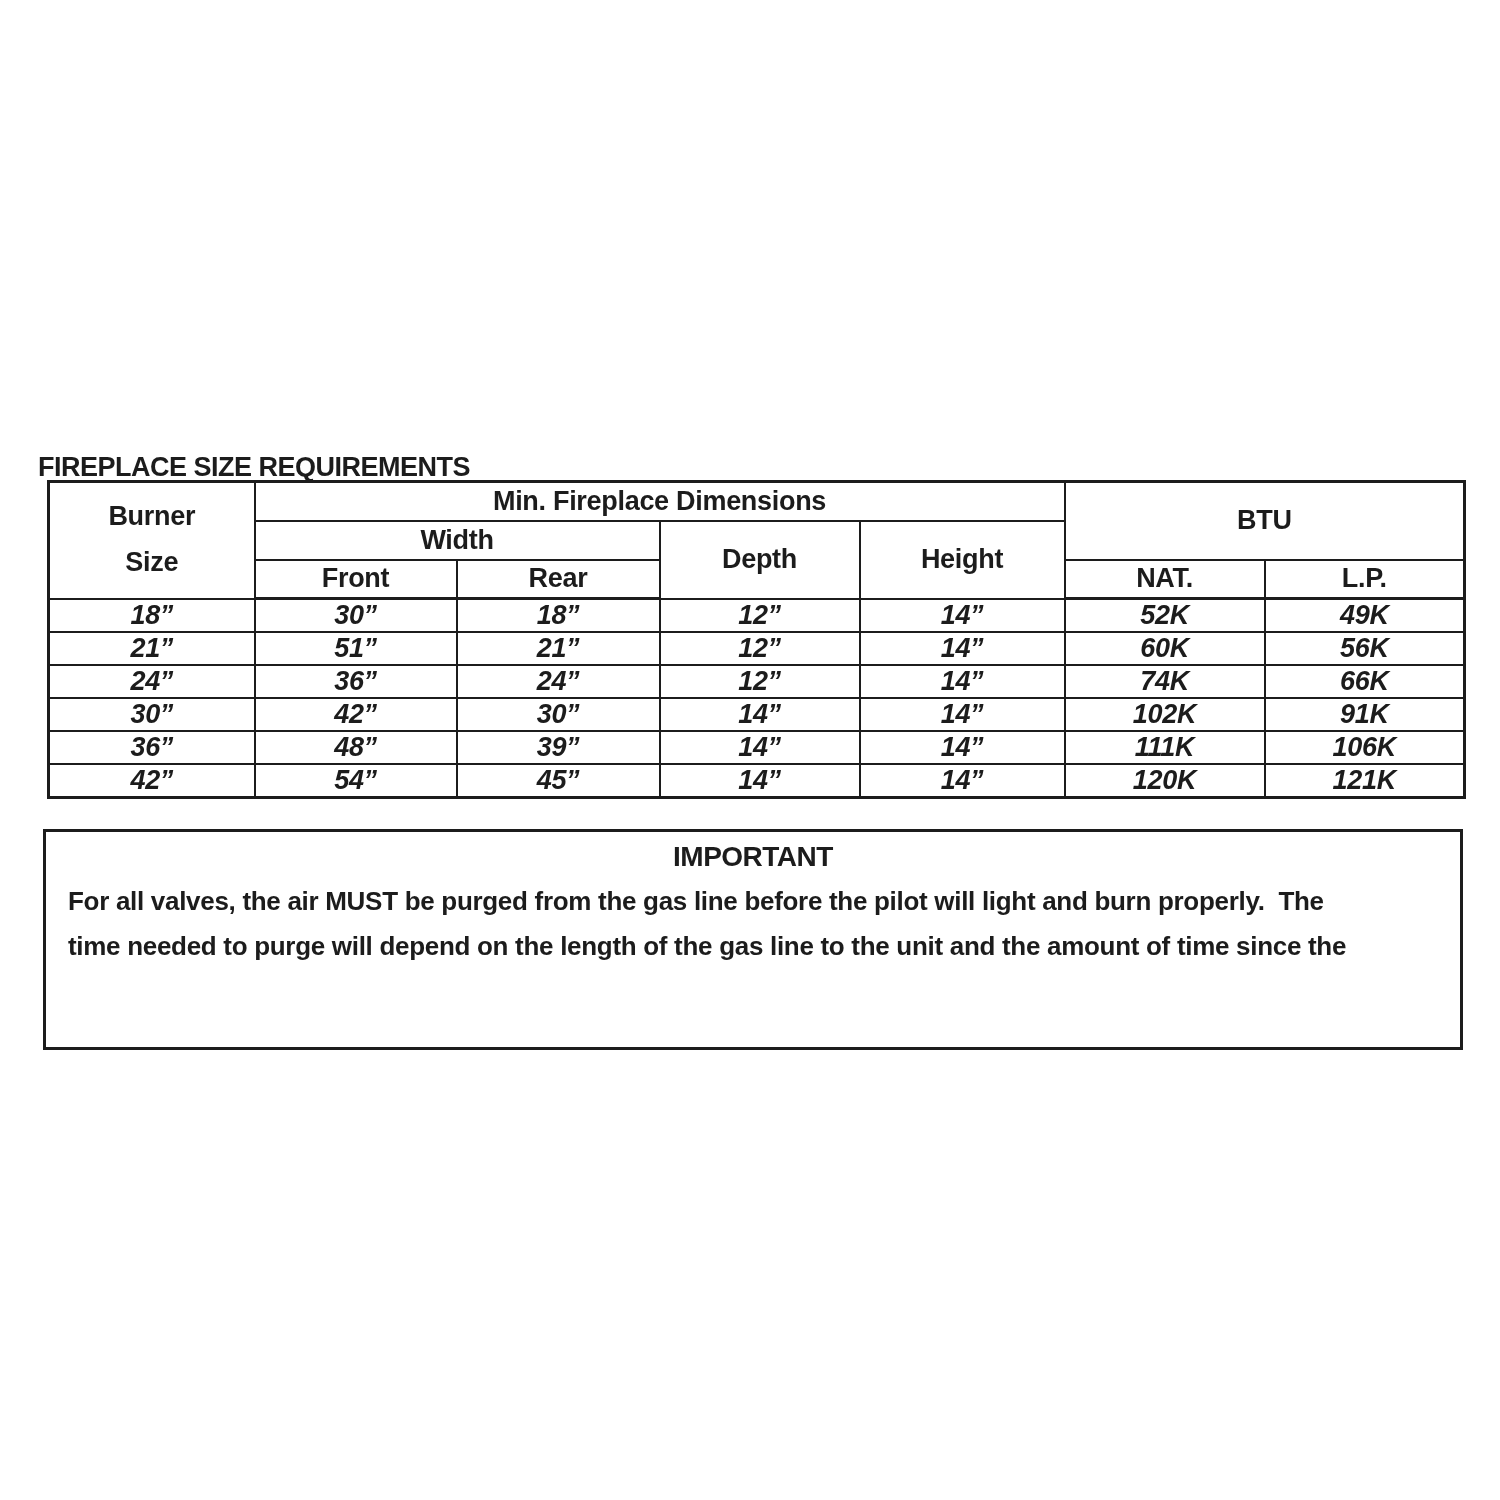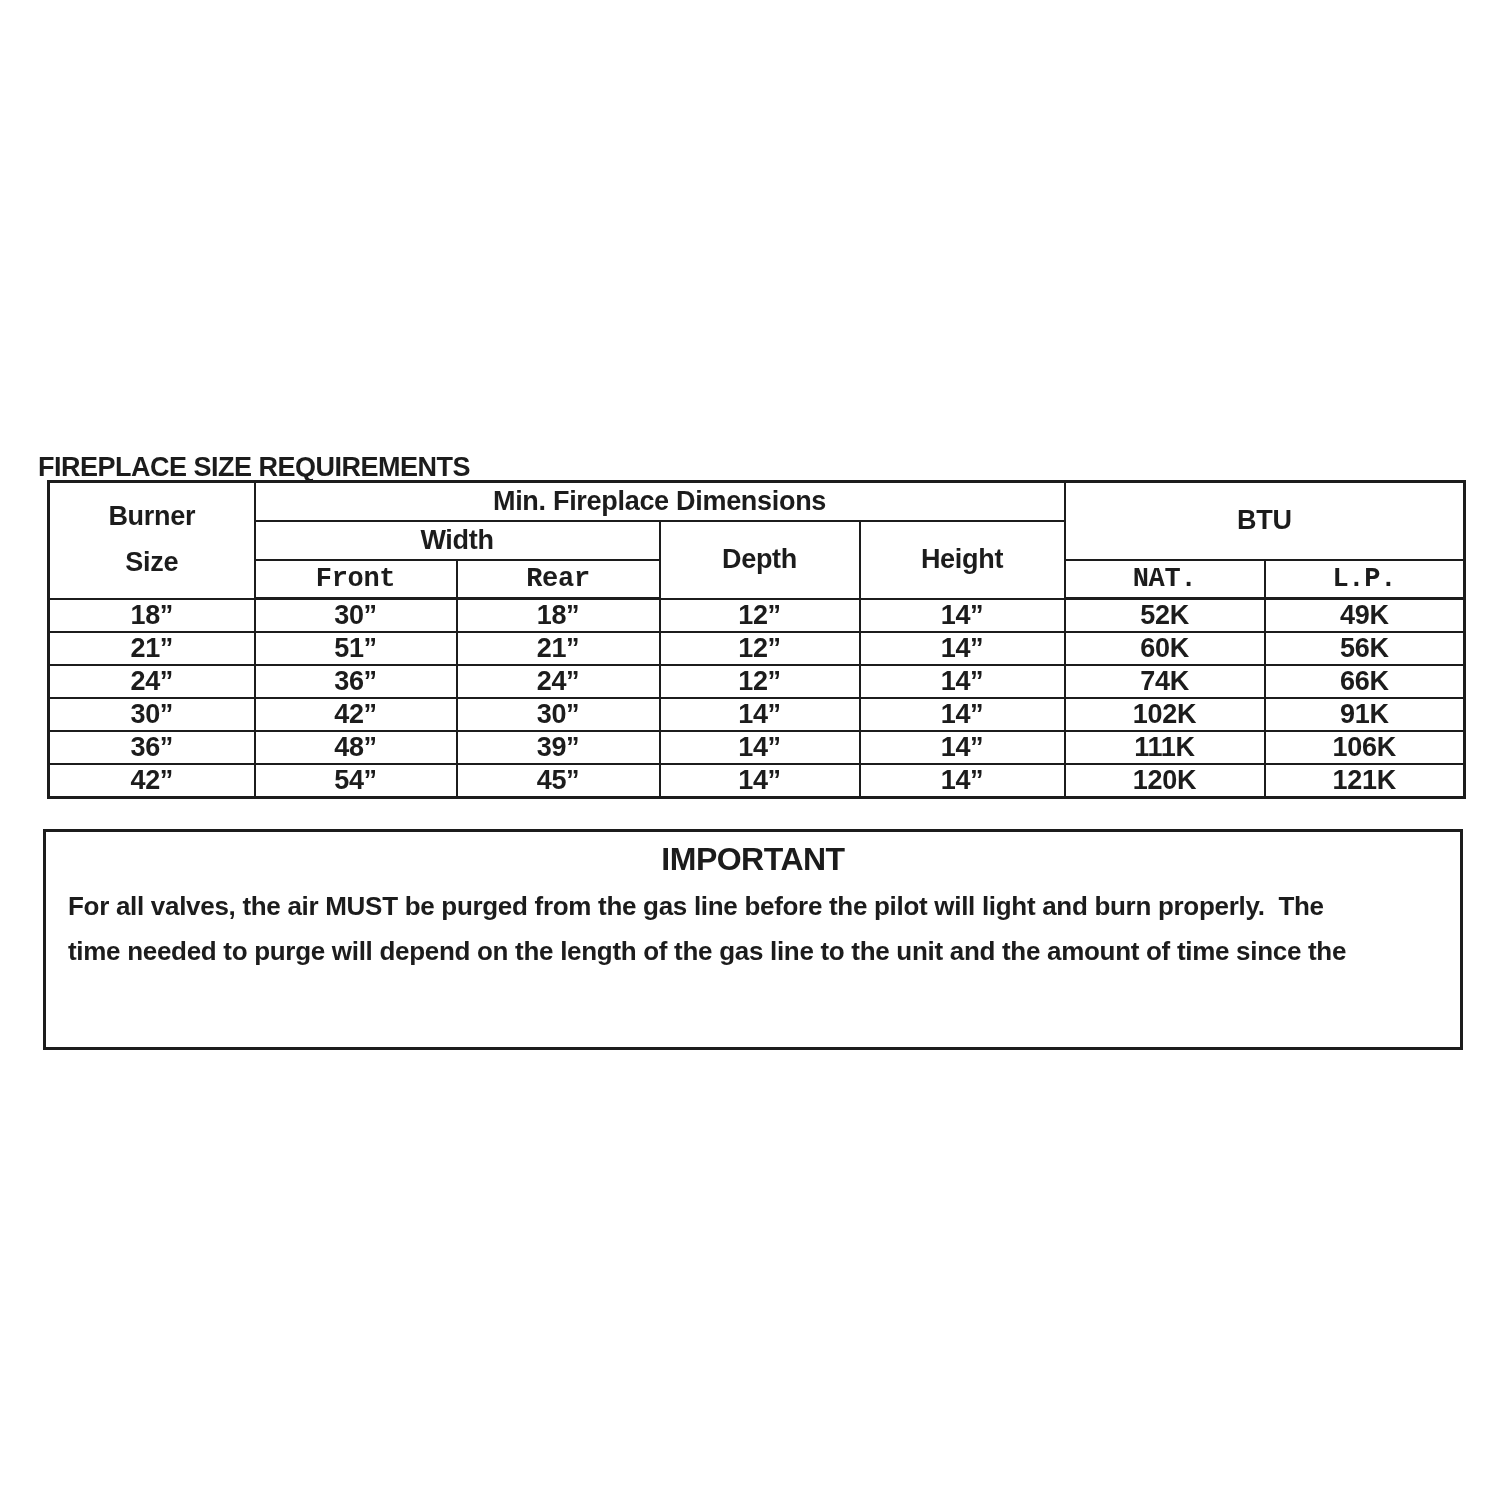--- a/index.html
+++ b/index.html
@@ -38,36 +38,36 @@
     border: 2px solid #1c1c1c;
     text-align: center;
     vertical-align: middle;
     font-size: 27px;
     font-weight: bold;
     padding: 0;
     letter-spacing: -0.3px;
     overflow: hidden;
   }
   tr.hdr-row { height: 39px; }
-  tr.data-row { height: 30px; }
+  tr.data-row { height: 30px; font-style: italic; }
   th.burner-size { white-space: pre-line; line-height: 1.7; }
-  tr.hdr-row-3 th { border-bottom-width: 3px; font-family: Liberation Mono, monospace; }
+  tr.hdr-row-3 th { border-bottom-width: 3px; }
   .important-box {
     position: absolute;
     left: 43px;
     top: 829px;
     width: 1420px;
     height: 221px;
     border: 3px solid #1c1c1c;
     box-sizing: border-box;
     background: #ffffff;
   }
   .important-heading {
     text-align: center;
-    font-size: 32px;
+    font-size: 28px;
     letter-spacing: -0.5px;
     margin-top: 9px;
   }
   .important-body {
     margin-top: 6px;
     padding-left: 22px;
     padding-right: 20px;
   }
   .important-line {
     font-size: 26px;

